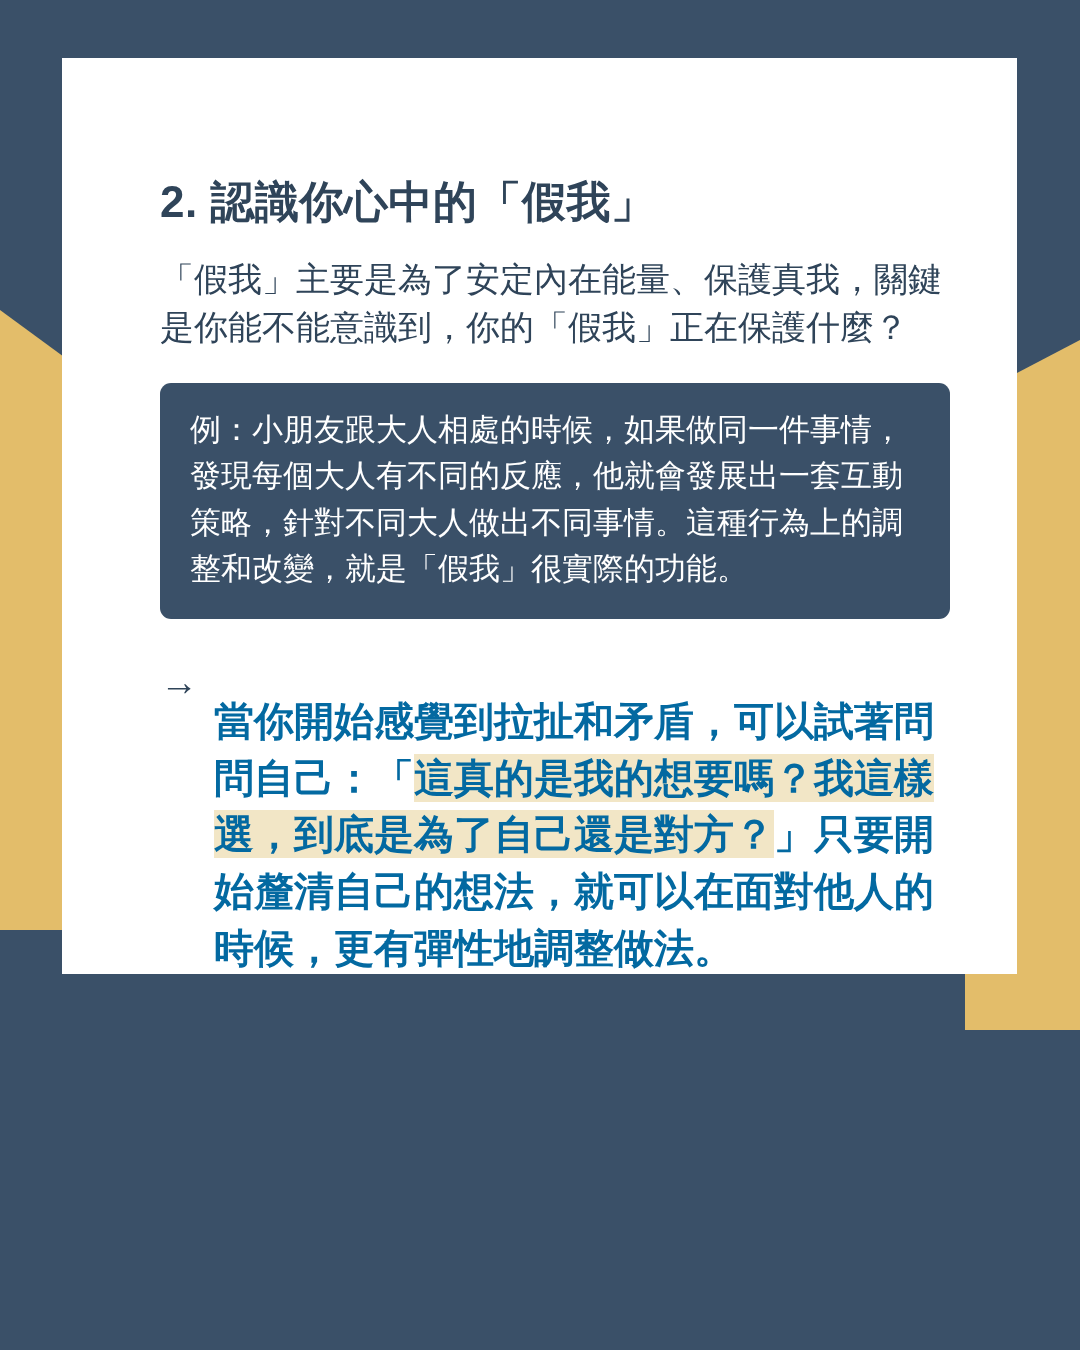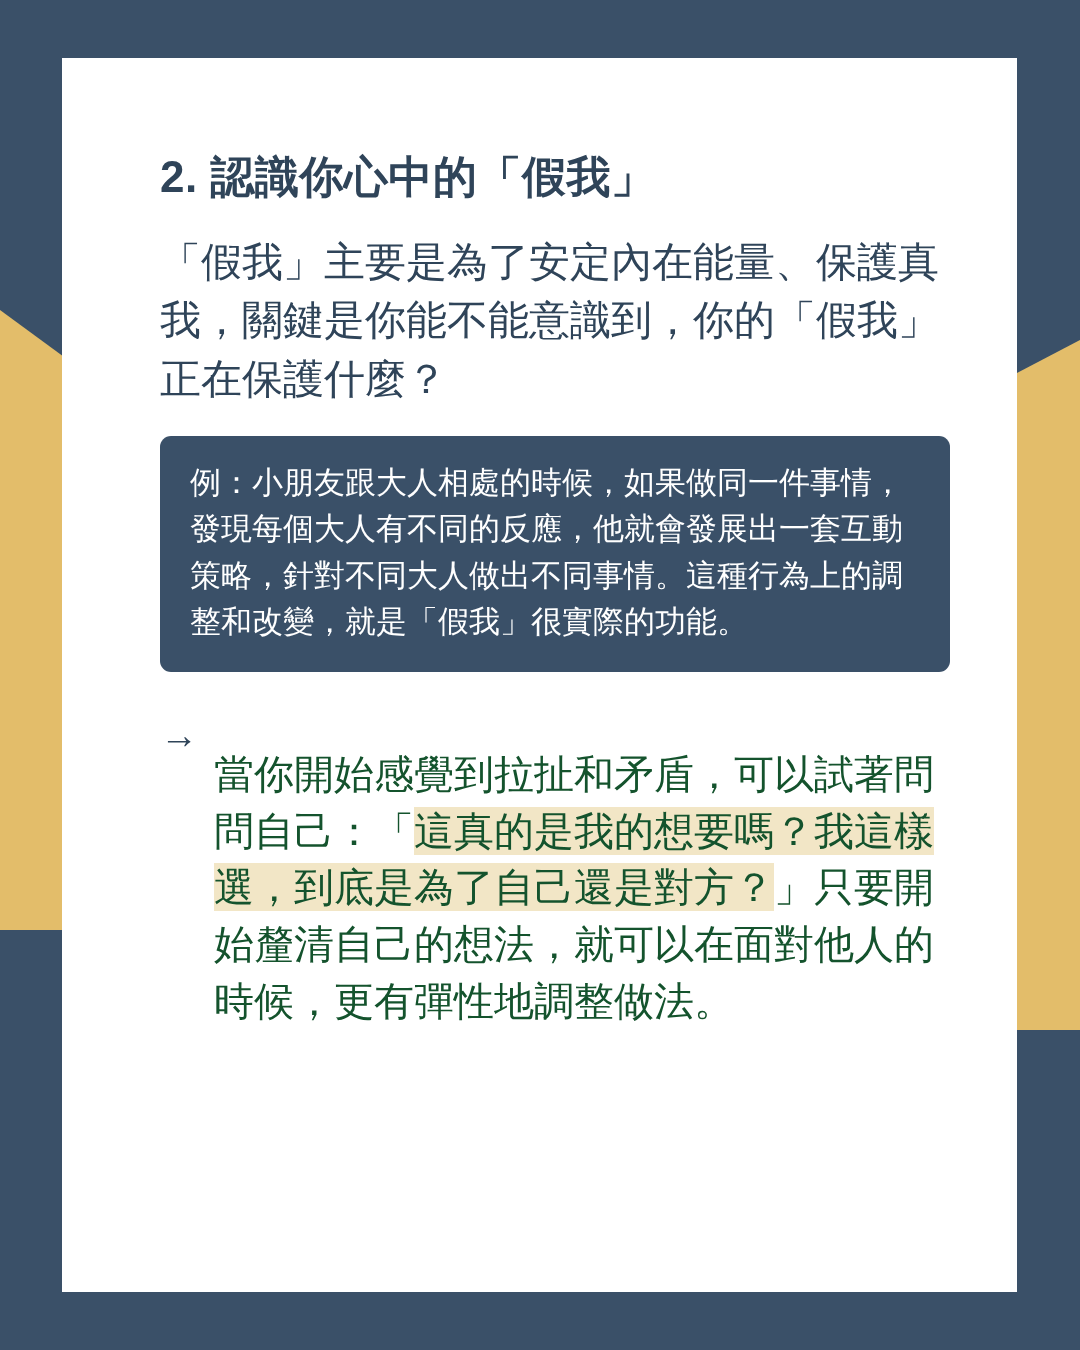--- a/index.html
+++ b/index.html
@@ -35,43 +35,44 @@
     background: #e3bd6a;
     clip-path: polygon(0 60px, 100% 0, 100% 100%, 0 100%);
     z-index: 1;
   }
 
   .card {
     position: absolute;
     left: 62px;
     top: 58px;
     width: 955px;
-    height: 1234px;
+    height: 916px;
     background: #ffffff;
     z-index: 5;
     box-sizing: border-box;
-    padding: 90px 62px 0 98px;
+    padding: 115px 62px 0 98px;
   }
 
   .heading {
     font-size: 44px;
     font-weight: bold;
     color: #2f4459;
     letter-spacing: 0.5px;
     margin: 0 0 28px 0;
     line-height: 1.3;
   }
 
   .lede {
-    font-size: 41px;
+    font-size: 34px;
     color: #2f4459;
     line-height: 1.42;
     margin: 0 0 28px 0;
     letter-spacing: 0px;
     max-width: 790px;
+    font-family: Liberation Mono, monospace;
   }
 
   .example-box {
     background: #3a5068;
     color: #ffffff;
     border-radius: 11px;
     padding: 24px 30px 26px 30px;
     font-size: 31px;
     line-height: 1.5;
     max-width: 790px;
@@ -87,22 +88,22 @@
   .arrow-icon {
     font-size: 38px;
     color: #2f4459;
     font-weight: bold;
     line-height: 1.35;
     flex: 0 0 auto;
     padding-top: 4px;
   }
   .takeaway-text {
     font-size: 40px;
-    font-weight: normal;
-    color: #14532d;
+    font-weight: bold;
+    color: #0369a1;
     line-height: 1.42;
     letter-spacing: 0px;
   }
   .hl {
     background: #f2e6c6;
     padding: 2px 0;
     box-decoration-break: clone;
     -webkit-box-decoration-break: clone;
   }
 </style>

